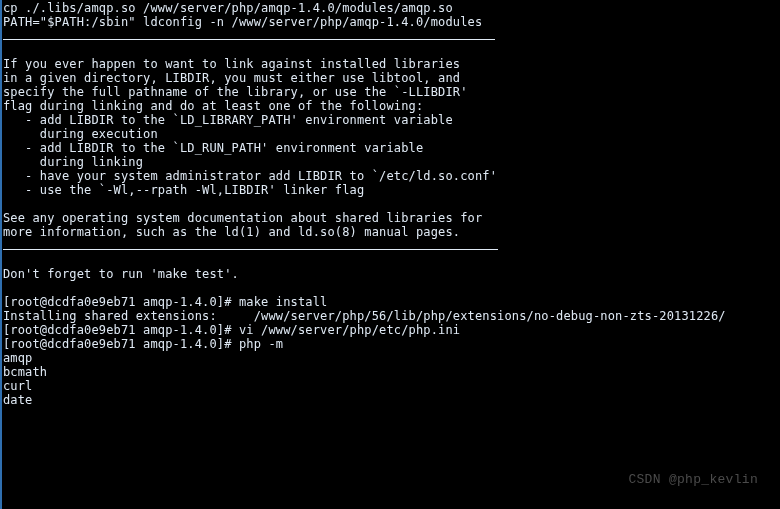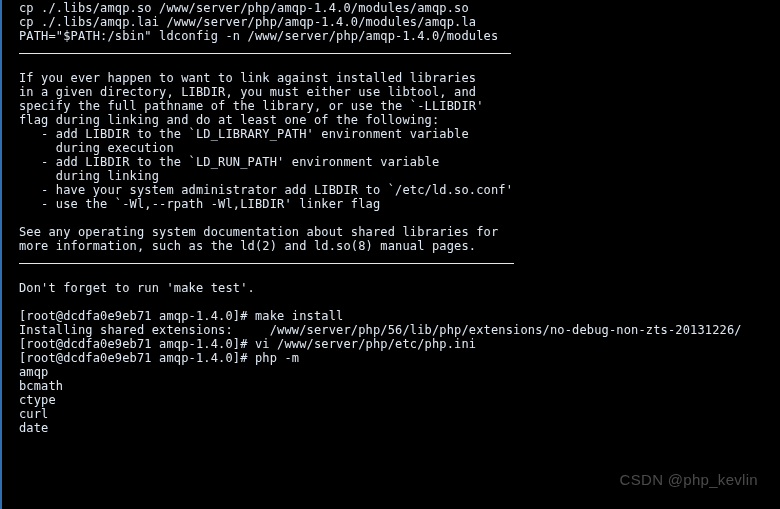--- a/index.html
+++ b/index.html
@@ -28,21 +28,20 @@
     height: 509px;
     background: #2f6fb0;
   }
   #console {
     position: absolute;
     left: 3px;
     top: 0;
     right: 0;
     bottom: 0;
     padding-top: 1px;
-    padding-left: 16px;
   }
   .line {
     height: 14px;
     white-space: pre;
     letter-spacing: 0.15px;
     color: #dfe9f4;
   }
   .line.blank {
     color: transparent;
   }
@@ -57,59 +56,57 @@
     bottom: 3px;
     height: 1px;
     background: #dfe9f4;
   }
   .rule.short::after { width: 492px; }
   .rule.long::after  { width: 495px; }
   #watermark {
     position: absolute;
     right: 22px;
     bottom: 22px;
-    font-family: Liberation Sans, sans-serif;
-    font-size: 15px;
+    font-family: Liberation Mono, monospace;
+    font-size: 13px;
     color: #4b4b4b;
     letter-spacing: 0.3px;
     user-select: none;
   }
 </style>
 </head>
 <body>
 
 <div id="terminal">
   <div id="left-rail"></div>
   <div id="console">
       <div class="line">cp ./.libs/amqp.so /www/server/php/amqp-1.4.0/modules/amqp.so</div>
-      <div class="line">cp ./.libs/amqp.lai /www/server/php/amqp-1.4.0/modules/amqp.la</div>
       <div class="line">PATH="$PATH:/sbin" ldconfig -n /www/server/php/amqp-1.4.0/modules</div>
       <div class="rule short"></div>
       <div class="line blank"></div>
       <div class="line">If you ever happen to want to link against installed libraries</div>
       <div class="line">in a given directory, LIBDIR, you must either use libtool, and</div>
       <div class="line">specify the full pathname of the library, or use the `-LLIBDIR'</div>
       <div class="line">flag during linking and do at least one of the following:</div>
       <div class="line">   - add LIBDIR to the `LD_LIBRARY_PATH' environment variable</div>
       <div class="line">     during execution</div>
       <div class="line">   - add LIBDIR to the `LD_RUN_PATH' environment variable</div>
       <div class="line">     during linking</div>
       <div class="line">   - have your system administrator add LIBDIR to `/etc/ld.so.conf'</div>
       <div class="line">   - use the `-Wl,--rpath -Wl,LIBDIR' linker flag</div>
       <div class="line blank"></div>
       <div class="line">See any operating system documentation about shared libraries for</div>
-      <div class="line">more information, such as the ld(2) and ld.so(8) manual pages.</div>
+      <div class="line">more information, such as the ld(1) and ld.so(8) manual pages.</div>
       <div class="rule long"></div>
       <div class="line blank"></div>
       <div class="line">Don't forget to run 'make test'.</div>
       <div class="line blank"></div>
       <div class="line">[root@dcdfa0e9eb71 amqp-1.4.0]# make install</div>
       <div class="line">Installing shared extensions:     /www/server/php/56/lib/php/extensions/no-debug-non-zts-20131226/</div>
       <div class="line">[root@dcdfa0e9eb71 amqp-1.4.0]# vi /www/server/php/etc/php.ini</div>
       <div class="line">[root@dcdfa0e9eb71 amqp-1.4.0]# php -m</div>
       <div class="line">amqp</div>
       <div class="line">bcmath</div>
-      <div class="line">ctype</div>
       <div class="line">curl</div>
       <div class="line">date</div>
     </div>
   <div id="watermark">CSDN @php_kevlin</div>
 </div>
 
 </body></html>

